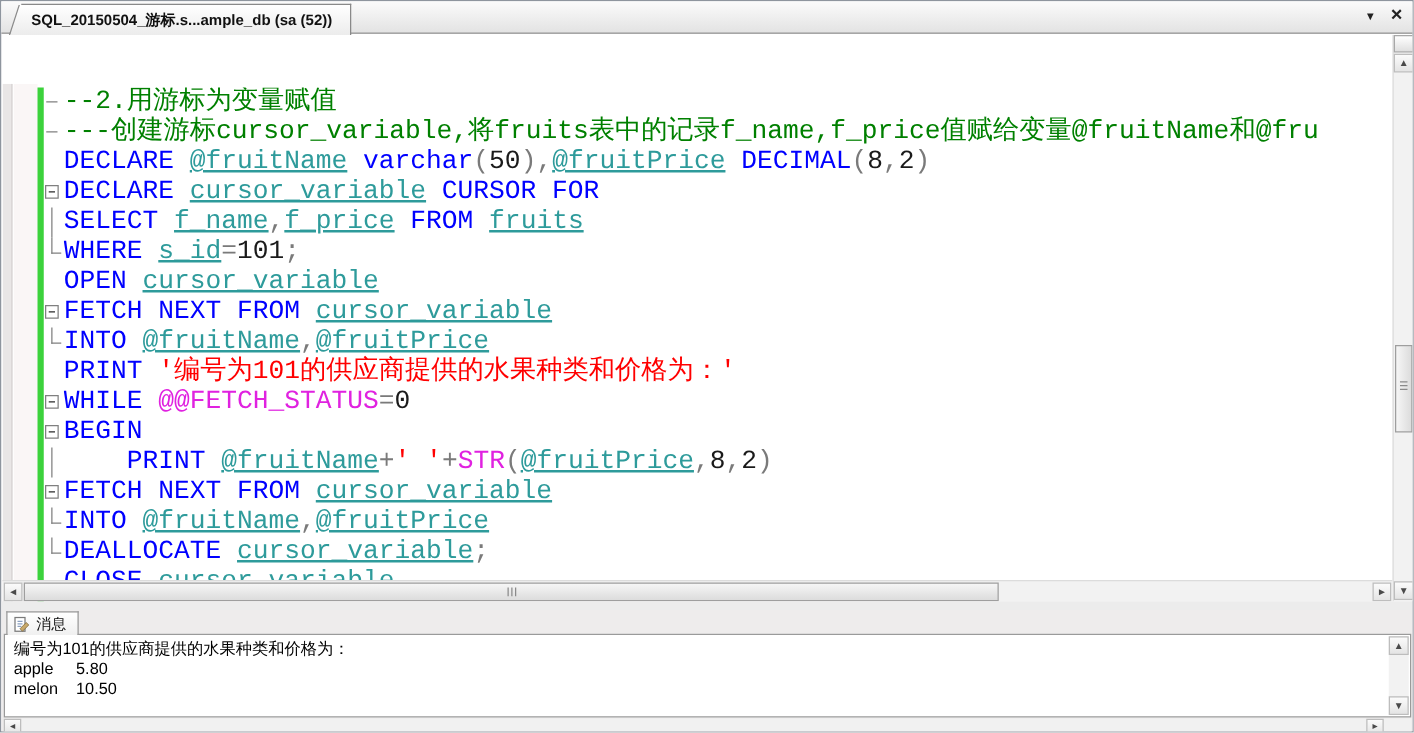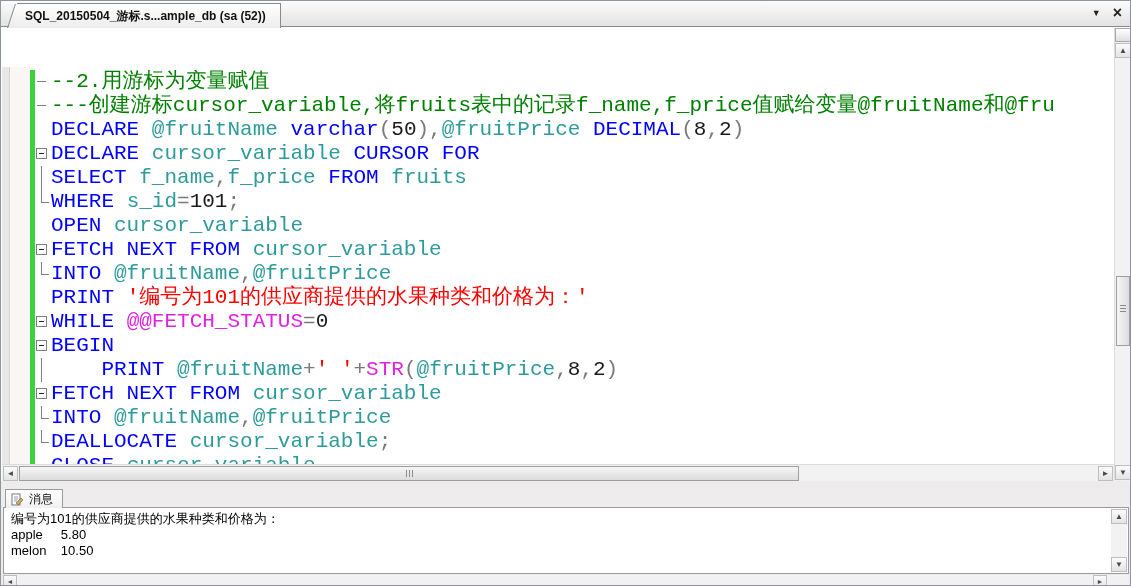--- a/index.html
+++ b/index.html
@@ -45,21 +45,21 @@
   .fm-end  { left:6px; width:8px; height:13px; border-left:1px solid #808080; border-bottom:1px solid #808080; }
   .fm-line { left:6px; width:1px; height:24px; background:#808080; }
   .fm-tick { left:2px; width:9px; height:1px; background:#808080; }
 
   .code-area {
     position:absolute; left:49px; top:3px; right:0; bottom:0; overflow:hidden;
     font-family:"Liberation Mono","DejaVu Sans Mono",monospace;
     font-size:21px; line-height:24px;
   }
   .code-line { white-space:pre; height:24px; }
-  .tok-kw { color:var(--kw); } .tok-cm { color:var(--cm); } .tok-id { color:var(--id); }
+  .tok-kw { color:var(--kw); } .tok-cm { color:var(--cm); } .tok-id { color:var(--id);text-decoration:underline; }
   .tok-st { color:var(--st); } .tok-sys{ color:var(--sys);} .tok-op { color:var(--op); }
   .tok-num{ color:var(--num);} .tok-pl { color:#000; }
 
   
   .sb-btn {
     display:flex; align-items:center; justify-content:center;
     background:linear-gradient(#fbfbfb,#e4e4e4); border:1px solid #bdbdbd;
     color:#4a4a4a; font-size:8px; user-select:none;
   }
   .vsb { position:absolute; left:1113px; top:27px; width:17px; height:453px; background:#f2f2f2; border-left:1px solid #dcdcdc; }

